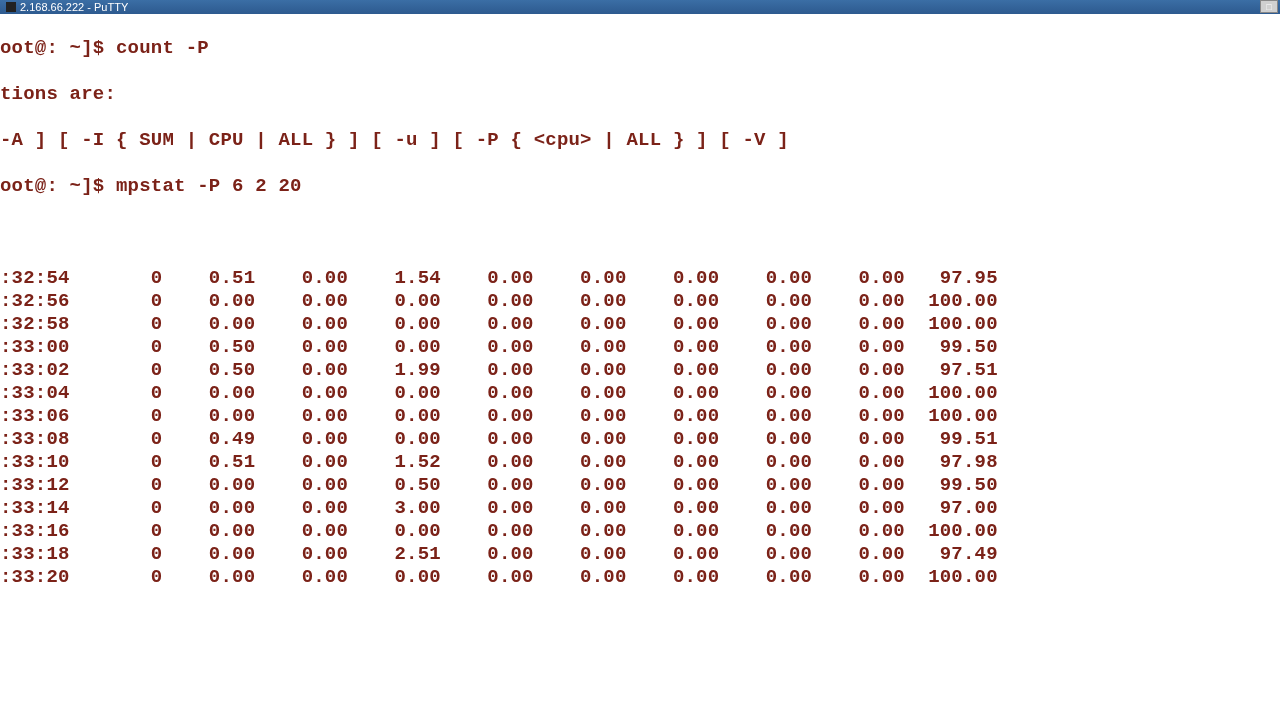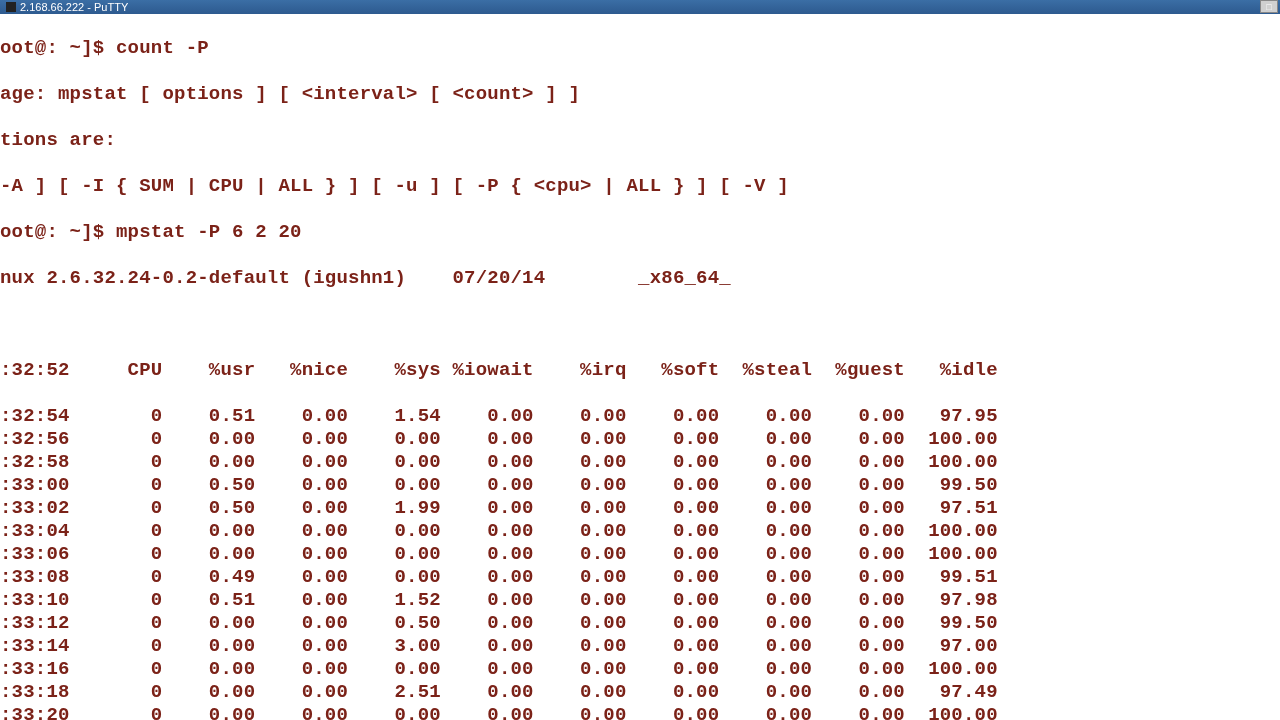--- a/index.html
+++ b/index.html
@@ -58,22 +58,19 @@
 <body>
 
 <div class="titlebar">
   <span class="icon"></span>
   <span>2.168.66.222 - PuTTY</span>
   <span class="max-btn">□</span>
 </div>
 
 <div class="terminal">
 <span class="line">oot@: ~]$ count -P</span>
-<span class="line">age: mpstat [ options ] [ &lt;interval&gt; [ &lt;count&gt; ] ]</span>
 <span class="line">tions are:</span>
 <span class="line">-A ] [ -I { SUM | CPU | ALL } ] [ -u ] [ -P { &lt;cpu&gt; | ALL } ] [ -V ]</span>
 <span class="line">oot@: ~]$ mpstat -P 6 2 20</span>
-<span class="line">nux 2.6.32.24-0.2-default (igushn1)    07/20/14        _x86_64_</span>
 <span class="line"> </span>
-<span class="line" id="header-row">:32:52     CPU    %usr   %nice    %sys %iowait    %irq   %soft  %steal  %guest   %idle</span>
 <div id="data-rows"><span class="line">:32:54       0    0.51    0.00    1.54    0.00    0.00    0.00    0.00    0.00   97.95</span><span class="line">:32:56       0    0.00    0.00    0.00    0.00    0.00    0.00    0.00    0.00  100.00</span><span class="line">:32:58       0    0.00    0.00    0.00    0.00    0.00    0.00    0.00    0.00  100.00</span><span class="line">:33:00       0    0.50    0.00    0.00    0.00    0.00    0.00    0.00    0.00   99.50</span><span class="line">:33:02       0    0.50    0.00    1.99    0.00    0.00    0.00    0.00    0.00   97.51</span><span class="line">:33:04       0    0.00    0.00    0.00    0.00    0.00    0.00    0.00    0.00  100.00</span><span class="line">:33:06       0    0.00    0.00    0.00    0.00    0.00    0.00    0.00    0.00  100.00</span><span class="line">:33:08       0    0.49    0.00    0.00    0.00    0.00    0.00    0.00    0.00   99.51</span><span class="line">:33:10       0    0.51    0.00    1.52    0.00    0.00    0.00    0.00    0.00   97.98</span><span class="line">:33:12       0    0.00    0.00    0.50    0.00    0.00    0.00    0.00    0.00   99.50</span><span class="line">:33:14       0    0.00    0.00    3.00    0.00    0.00    0.00    0.00    0.00   97.00</span><span class="line">:33:16       0    0.00    0.00    0.00    0.00    0.00    0.00    0.00    0.00  100.00</span><span class="line">:33:18       0    0.00    0.00    2.51    0.00    0.00    0.00    0.00    0.00   97.49</span><span class="line">:33:20       0    0.00    0.00    0.00    0.00    0.00    0.00    0.00    0.00  100.00</span></div>
 
 </div>
 
 </body></html>

